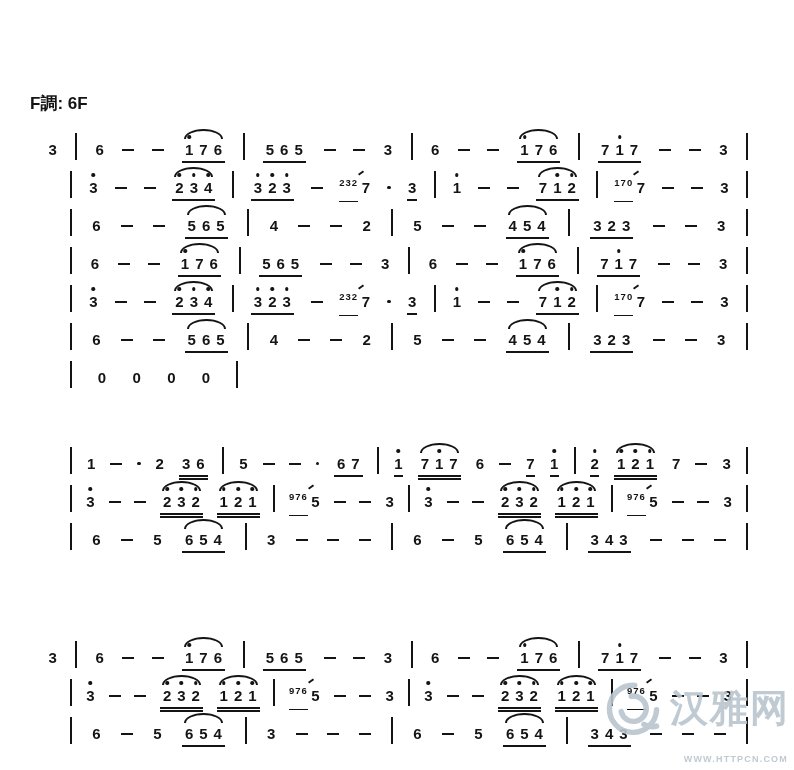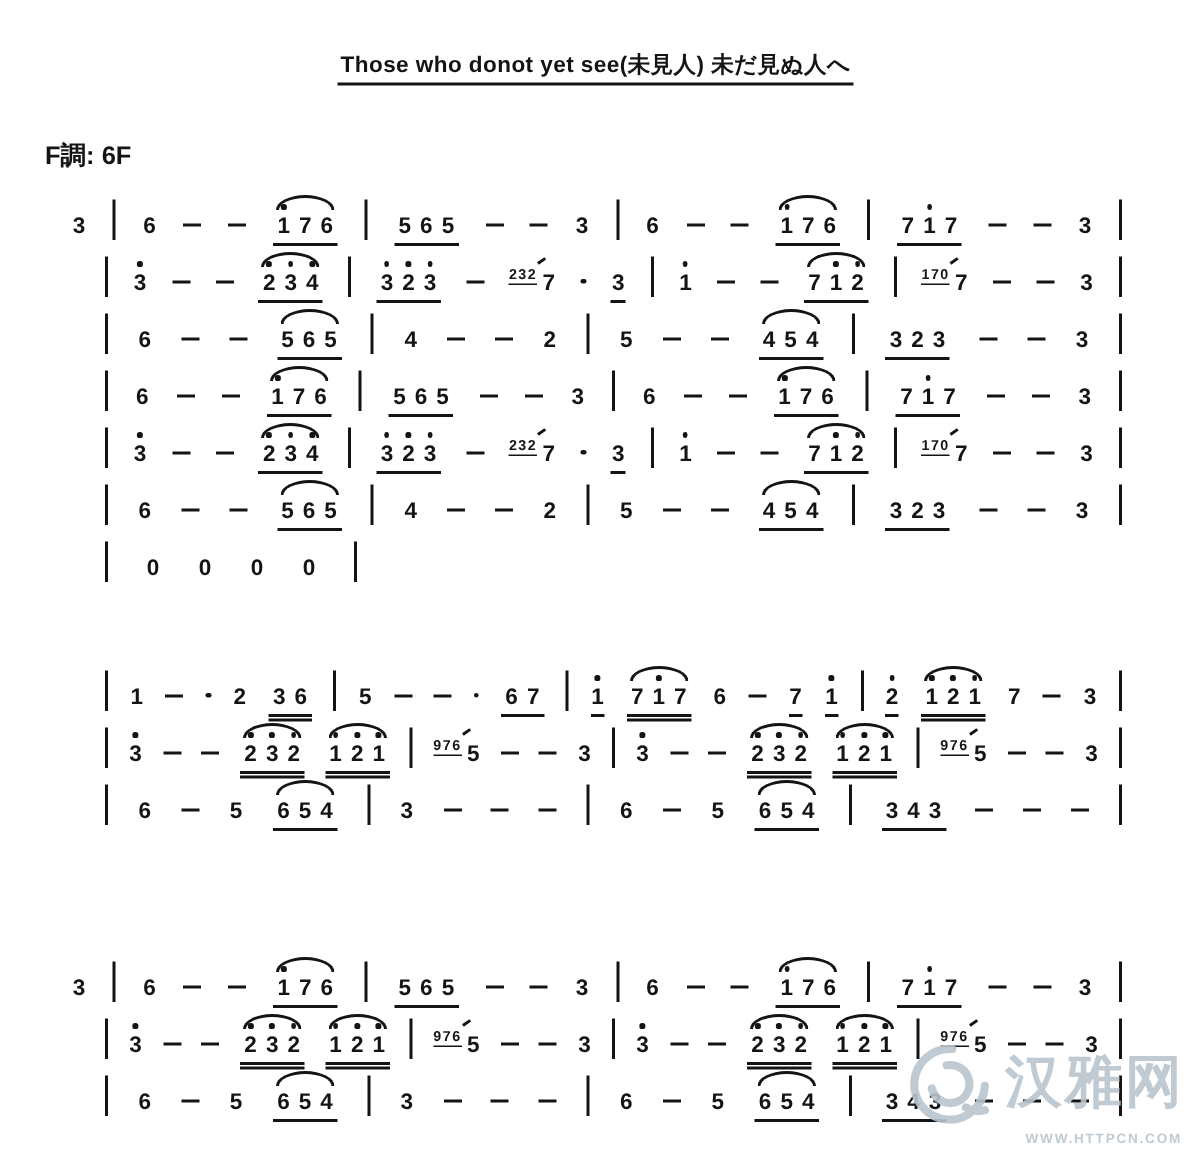--- a/index.html
+++ b/index.html
@@ -25,36 +25,33 @@
   .ch{position:relative;font-size:15px;padding:0 .5px;}
   .note.multi .ch{padding:0 3px;}
   .note.u1 .txt,.note.u2 .txt{border-bottom:2px solid #141414;padding-bottom:3px;}
   .note.u2::after{content:"";position:absolute;left:0;right:0;bottom:-3px;height:2px;background:#141414;}
   .ch.hi::before{content:"";position:absolute;top:-7px;left:50%;transform:translateX(-50%);
         width:3.5px;height:3.5px;background:#141414;border-radius:50%;}
   .slurline{position:absolute;left:2px;right:2px;top:-13px;height:8px;
         border:2px solid #141414;border-bottom:none;
         border-radius:50% 50% 0 0 / 100% 100% 0 0;}
   .grace{position:relative;display:inline-flex;margin-right:3px;transform:translateY(-7px);
-        border-bottom:1.5px solid #141414;padding-bottom:0;font-size:9.5px;letter-spacing:1px;}
+        border-bottom:1.5px solid #141414;padding-bottom:13px;font-size:9.5px;letter-spacing:1px;}
   .grace::after{content:"";position:absolute;top:-5px;right:-6px;width:6px;height:1.8px;
         background:#141414;transform:rotate(-35deg);}
   .watermark{position:absolute;right:4px;bottom:6px;display:flex;flex-direction:column;
         align-items:flex-end;opacity:.9;z-index:5;}
   .wm-row{display:flex;align-items:center;gap:8px;}
   .wm-name{font-size:38px;color:#b9c5ce;letter-spacing:2px;line-height:1;}
-  .wm-url{font-size:9px;color:#b9c5ce;letter-spacing:1.2px;margin-top:3px;margin-right:2px;}
+  .wm-url{font-size:9px;color:#b9c5ce;letter-spacing:1.2px;margin-top:17px;margin-right:2px;}
 </style>
 </head>
 <body>
 
 <div class="page">
-  <div class="title-wrap">
-    <span class="title">Those who donot yet see(未見人) 未だ見ぬ人へ</span>
-  </div>
   <div class="keylabel">F調: 6F</div>
 
   <div class="score">
       <div class="system">
         <div class="line">
           <span class="note">
             <span class="txt">
               <span class="ch">3</span>
             </span>
           </span>

